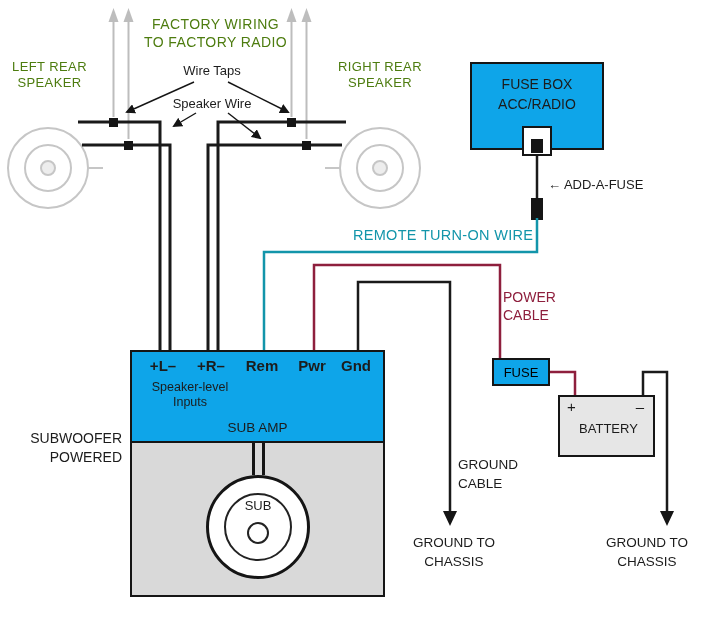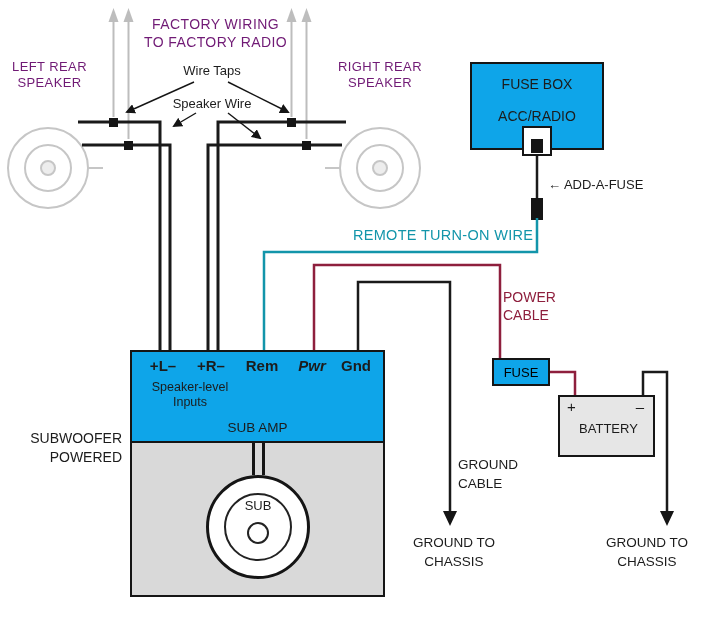--- a/index.html
+++ b/index.html
@@ -2,21 +2,21 @@
 <html><head>
 <meta charset="utf-8">
 <style>
   * { margin:0; padding:0; box-sizing:border-box; }
   body { font-family:"Liberation Sans", sans-serif; background:#fff; }
   .canvas { position:relative; width:704px; height:618px; background:#fff; overflow:hidden; }
   .layer { position:absolute; left:0; top:0; z-index:1; }
   .lbl { position:absolute; z-index:3; font-size:13px; color:#1c1c1c; line-height:16px; }
   .center { text-align:center; }
   .right { text-align:right; }
-  .gray { color:#701a75; letter-spacing:.4px; }
+  .gray { color:#4d7c0f; letter-spacing:.4px; }
   .teal { color:#1295aa; }
   .maroon { color:#8e1f3d; }
   .box { position:absolute; z-index:2; border:2px solid #151515; background:#0ea5e9; }
   .amp { left:130px; top:350px; width:255px; height:247px; }
   .term { position:absolute; top:5px; transform:translateX(-50%); font-size:15px; font-weight:bold; color:#1c1c1c; white-space:nowrap; }
   .amp-gray { position:absolute; left:0; top:89px; width:251px; height:154px; background:#d9d9d9; border-top:2px solid #151515; }
   .stem { position:absolute; left:120px; top:89px; width:13px; height:34px; border-left:3px solid #151515; border-right:3px solid #151515; }
   .circ { position:absolute; border-radius:50%; background:#fff; }
   .fusebox { left:470px; top:62px; width:134px; height:88px; }
   .socket { position:absolute; left:50px; top:62px; width:30px; height:30px; border:2px solid #151515; background:#fff; }
@@ -118,42 +118,42 @@
   <div class="lbl gray center" style="left:330px; top:59px; width:100px;">
     <div>RIGHT REAR</div>
     <div>SPEAKER</div>
   </div>
 
   <div class="lbl center" style="left:176px; top:63px; width:72px;">Wire Taps</div>
   <div class="lbl center" style="left:170px; top:96px; width:84px;">Speaker Wire</div>
 
   <div class="box fusebox">
     <div class="lbl center" style="left:0; top:12px; width:130px; font-size:14px;">FUSE BOX</div>
-    <div class="lbl center" style="left:0; top:44px; width:130px; font-size:14px;">ACC/RADIO</div>
+    <div class="lbl center" style="left:0; top:32px; width:130px; font-size:14px;">ACC/RADIO</div>
     <div class="socket">
       <div class="socket-fuse"></div>
     </div>
   </div>
   <div class="lbl" style="left:548px; top:177px;">← ADD-A-FUSE</div>
 
   <div class="lbl teal" style="left:353px; top:227px; font-size:14.5px; letter-spacing:.3px;">REMOTE TURN-ON WIRE</div>
   <div class="lbl maroon" style="left:503px; top:288px; font-size:14px; line-height:18px;">
     <div>POWER</div>
     <div>CABLE</div>
   </div>
   <div class="lbl" style="left:458px; top:455px; font-size:13.5px; line-height:19px;">
     <div>GROUND</div>
     <div>CABLE</div>
   </div>
 
   <div class="box amp">
     <span class="term" style="left:31px;">+L–</span>
     <span class="term" style="left:79px;">+R–</span>
     <span class="term teal" style="left:130px;">Rem</span>
-    <span class="term maroon" style="left:180px;font-style:italic;">Pwr</span>
+    <span class="term maroon" style="left:180px;">Pwr</span>
     <span class="term" style="left:224px;text-align:right;">Gnd</span>
     <div class="lbl center" style="left:8px; top:28px; width:100px; font-size:12.5px; line-height:15px;">
       <div>Speaker-level</div>
       <div>Inputs</div>
     </div>
     <div class="lbl center" style="left:0; top:68px; width:251px; font-size:13.5px;">SUB AMP</div>
     <div class="amp-gray"></div>
     <div class="stem"></div>
     <div class="circ" style="left:74px; top:123px; width:104px; height:104px; border:3px solid #151515;"></div>
     <div class="circ" style="left:92px; top:141px; width:68px; height:68px; border:2px solid #222;"></div>

